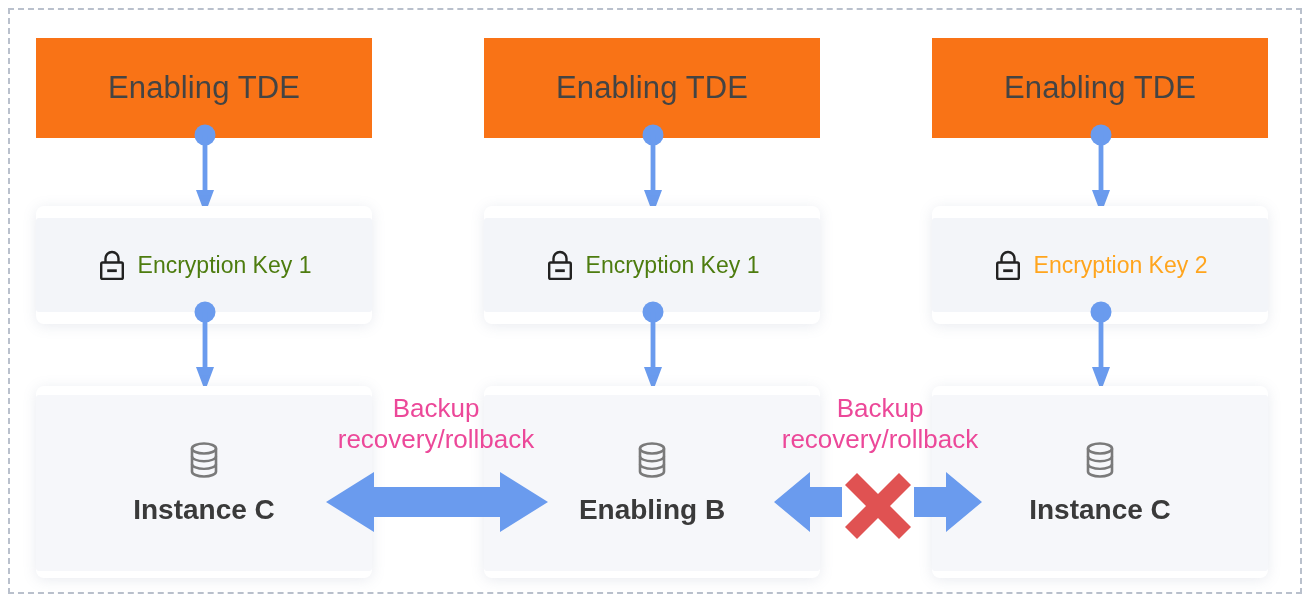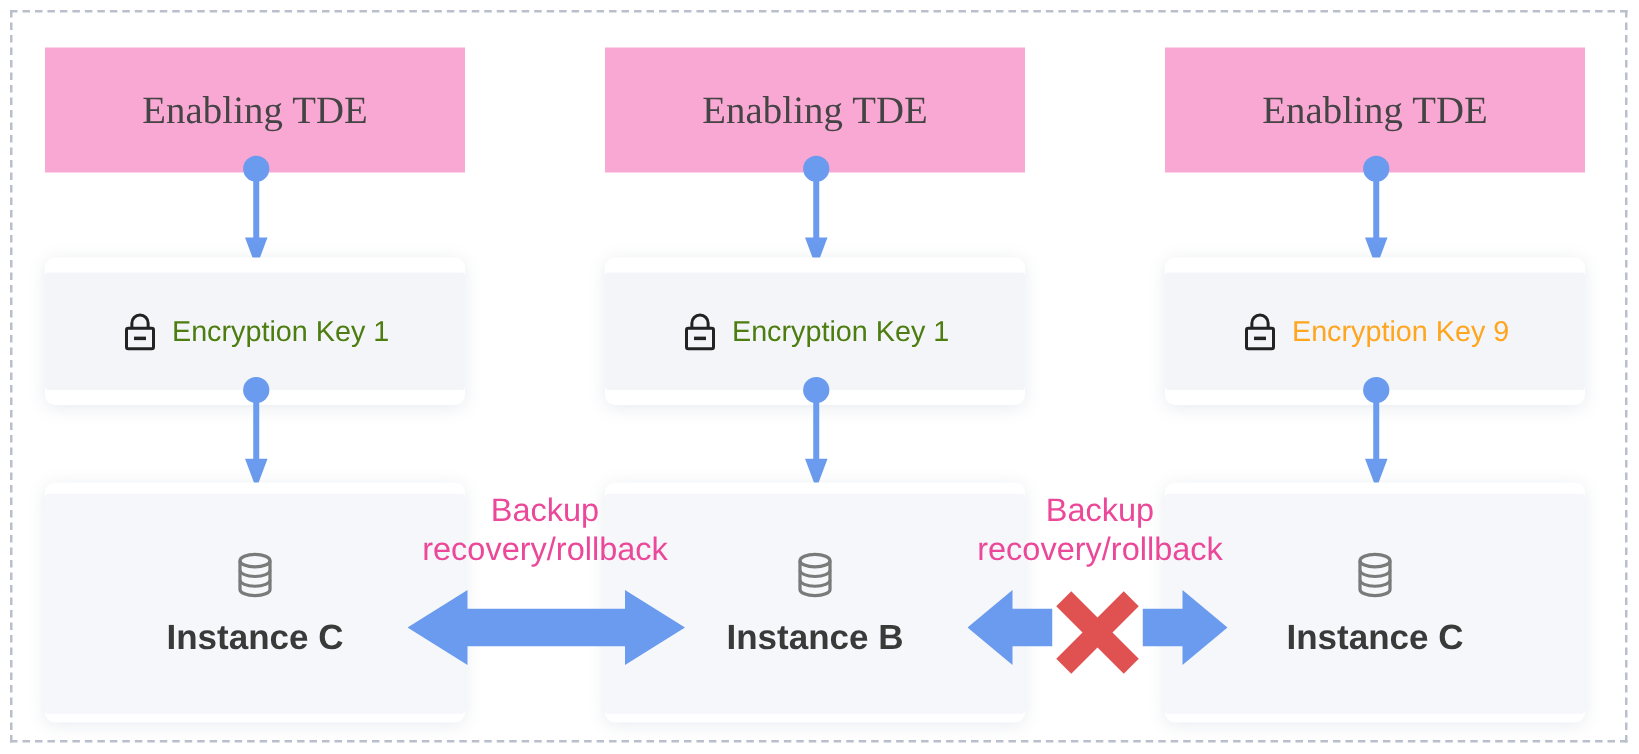--- a/index.html
+++ b/index.html
@@ -64,22 +64,21 @@
     background: #f0f2f7;
     display: flex;
     align-items: center;
     justify-content: center;
   }
   .box-tde {
     left: 0;
     top: 38px;
     width: 336px;
     height: 100px;
-    background: #f9a8d4;
-    font-family: Liberation Serif, serif;
+    background: #f97316;
   }
   .box-key {
     left: 0px;
     top: 218px;
     width: 336px;
     height: 94px;
     background: #f3f5f9;
     border-radius: 3px;
     gap: 11px;
   }
@@ -227,21 +226,21 @@
     </svg>
 
     <div class="card-shell shell-instance"></div>
     <div class="box box-instance">
       <svg class="db-icon" viewBox="0 0 34 40">
         <ellipse cx="17" cy="8.5" rx="12" ry="5" fill="none" stroke="#7a7a7a" stroke-width="2.6"></ellipse>
         <path d="M5 8.5 V31.5 a12 5 0 0 0 24 0 V8.5" fill="none" stroke="#7a7a7a" stroke-width="2.6"></path>
         <path d="M5 16.2 a12 5 0 0 0 24 0" fill="none" stroke="#7a7a7a" stroke-width="2.4"></path>
         <path d="M5 23.9 a12 5 0 0 0 24 0" fill="none" stroke="#7a7a7a" stroke-width="2.4"></path>
       </svg>
-      <span class="instance-label">Instance  B</span>
+      <span class="instance-label">Enabling  B</span>
     </div>
   </div>
 
   <div class="column col-3">
 
     <div class="box box-tde">
       <span class="tde-label">Enabling TDE</span>
     </div>
 
     <svg class="connector conn-1" viewBox="0 0 22 92">
@@ -250,21 +249,21 @@
       <polygon points="2,66 20,66 11,90" fill="#6a9bee"></polygon>
     </svg>
 
     <div class="card-shell shell-key"></div>
     <div class="box box-key">
       <svg class="lock-icon" viewBox="0 0 30 32">
         <path d="M8.5 13.5 V9.5 a6.5 6.5 0 0 1 13 0 V13.5" fill="none" stroke="#222222" stroke-width="2.4"></path>
         <rect x="4.2" y="13.5" width="21.6" height="16.4" rx="1.4" fill="none" stroke="#222222" stroke-width="2.4"></rect>
         <rect x="10.2" y="20.3" width="9.6" height="2.8" fill="#222222"></rect>
       </svg>
-      <span class="key-label accent">Encryption Key 9</span>
+      <span class="key-label accent">Encryption Key 2</span>
     </div>
 
     <svg class="connector conn-2" viewBox="0 0 22 92">
       <circle cx="11" cy="11" r="10.5" fill="#6a9bee"></circle>
       <rect x="8.6" y="11" width="4.8" height="58" fill="#6a9bee"></rect>
       <polygon points="2,66 20,66 11,90" fill="#6a9bee"></polygon>
     </svg>
 
     <div class="card-shell shell-instance"></div>
     <div class="box box-instance">

